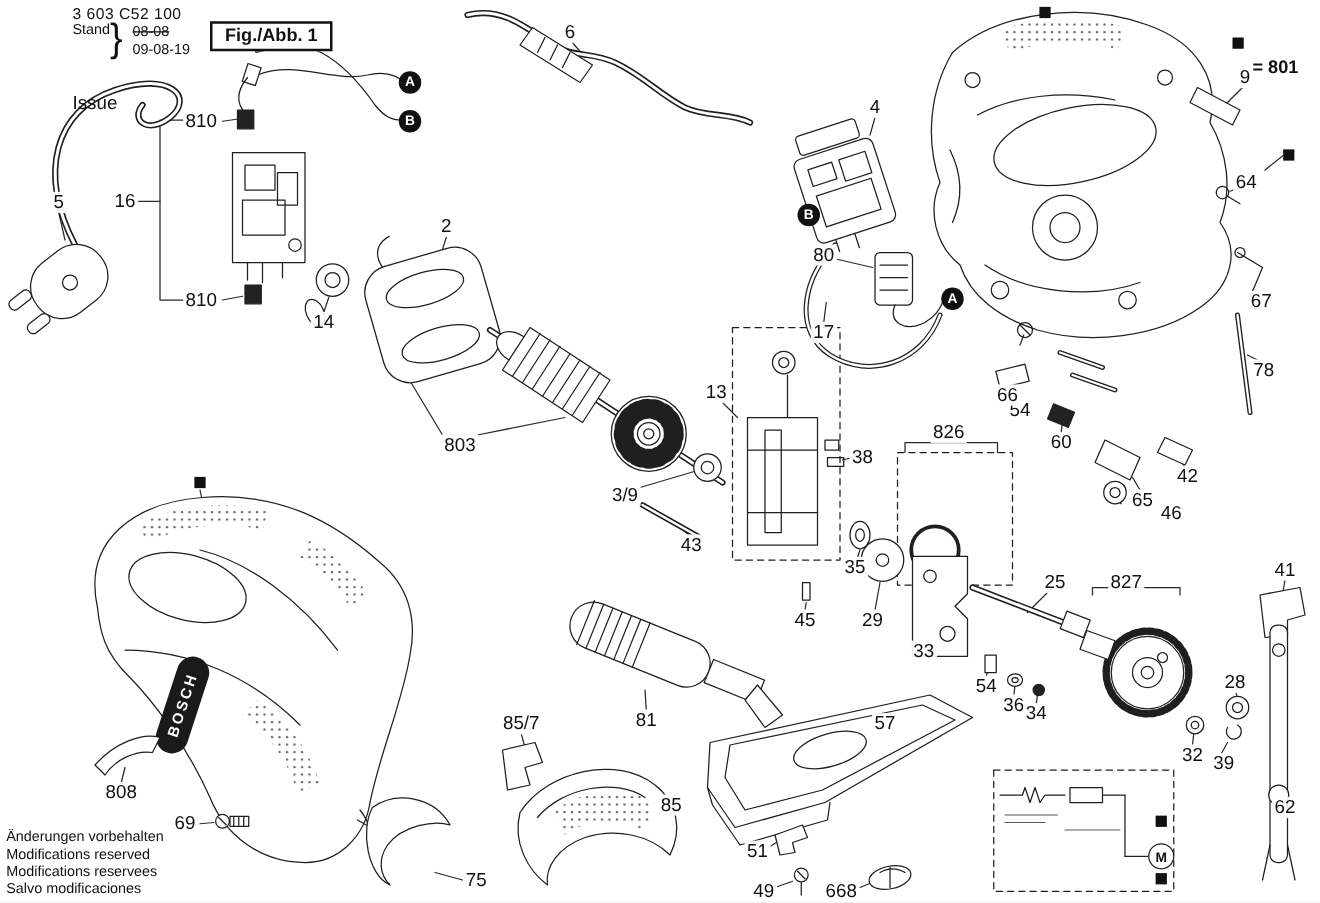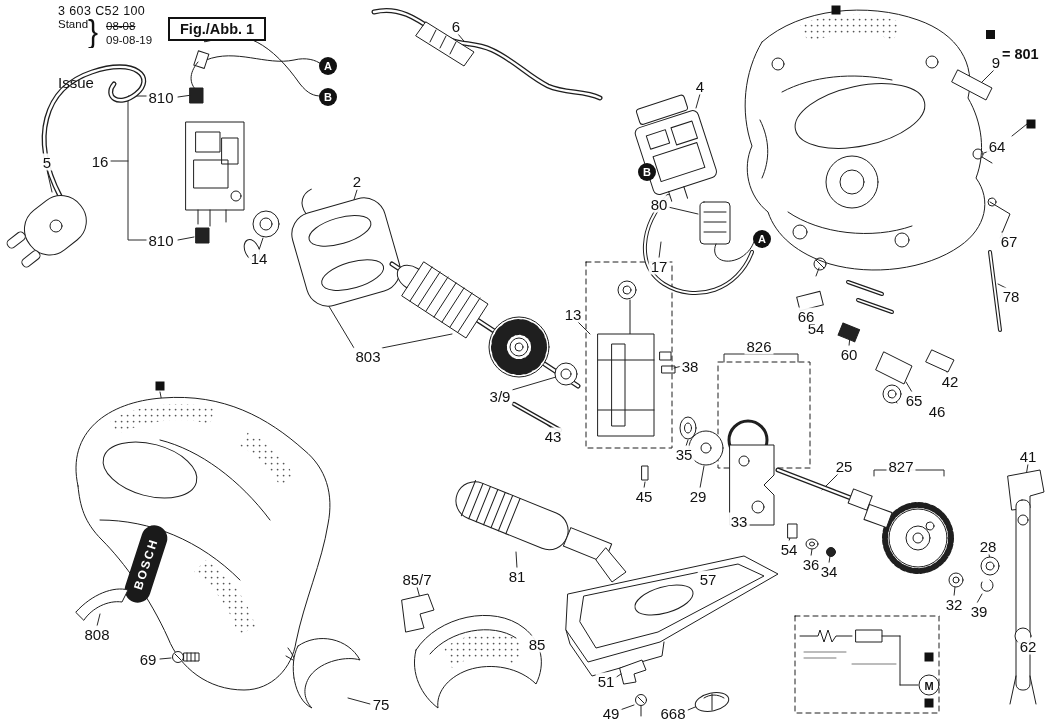--- a/index.html
+++ b/index.html
@@ -452,14 +452,20 @@
   <div class="abs brace">}</div>
   <div class="abs stand-old">08-08</div>
   <div class="abs issue-val">09-08-19</div>
   <div class="abs fig-box">Fig./Abb. 1</div>
 
   <div class="abs legend">
     <span class="sq"></span>
     <span class="txt">= 801</span>
   </div>
 
+  <div class="abs footer">
+    <div>Änderungen vorbehalten</div>
+    <div>Modifications reserved</div>
+    <div>Modifications reservees</div>
+    <div>Salvo modificaciones</div>
+  </div>
 
 </div>
 
 </body></html>

